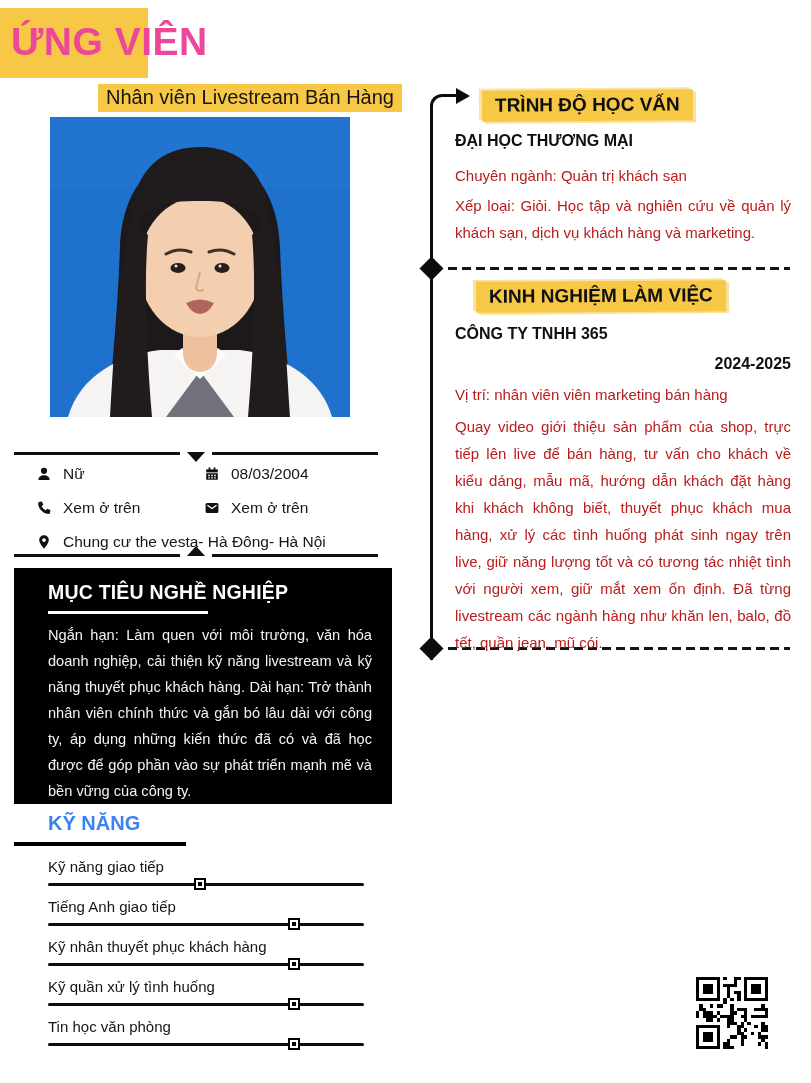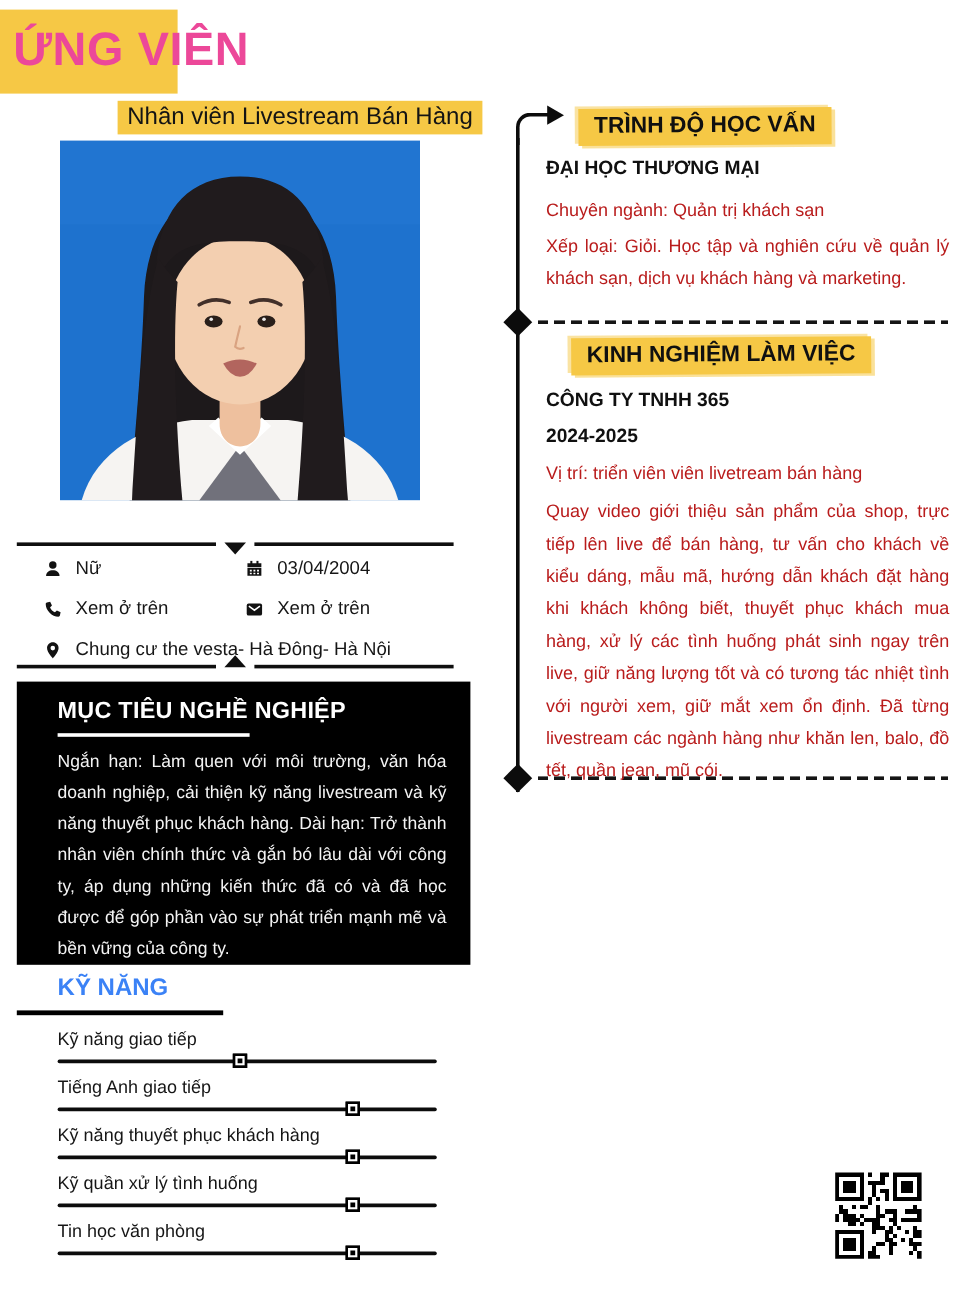--- a/index.html
+++ b/index.html
@@ -66,21 +66,21 @@
   .sec-head{position:absolute;background:#F6C845;font-size:19px;font-weight:700;color:#101010;
             padding:4px 13px 5px;transform:rotate(-.4deg);
             box-shadow:3px 2px 0 rgba(246,200,69,.55),-3px -2px 0 rgba(246,200,69,.5);}
   #edu-head{left:72px;top:5px;}
   #exp-head{left:66px;top:196px;}
   .r-bold{position:absolute;left:45px;font-size:16px;font-weight:700;color:#101010;}
   #edu-school{top:47px;} #exp-company{top:240px;}
   .r-line{position:absolute;left:45px;width:336px;font-size:15px;color:#b91c1c;}
   #edu-major{top:82px;}
   #edu-detail{top:107px;line-height:27px;text-align:justify;}
-  #exp-period{top:270px;font-weight:700;font-size:16px;color:#101010;}
+  #exp-period{top:270px;text-align:right;font-weight:700;font-size:16px;color:#101010;}
   #exp-position{top:301px;}
   #exp-desc{top:328px;line-height:27px;text-align:justify;}
 
   
   .qr{position:absolute;left:696px;top:977px;width:72px;height:72px;}
   .qr svg{display:block;width:100%;height:100%;}
 </style>
 </head>
 <body>
 
@@ -140,21 +140,21 @@
         </span>
         <span class="ival-1">Nữ</span>
         <span class="icell">
           <svg viewBox="0 0 16 16">
               <rect x="4.6" y="1.4" width="1.7" height="3"></rect>
               <rect x="9.7" y="1.4" width="1.7" height="3"></rect>
               <path d="M2.2 3.4h11.6v3H2.2z"></path>
               <path d="M2.2 7.2h11.6v6.6H2.2z M4.2 8.8h1.6v1.4H4.2z M7.2 8.8h1.6v1.4H7.2z M10.2 8.8h1.6v1.4h-1.6z M4.2 11.2h1.6v1.4H4.2z M7.2 11.2h1.6v1.4H7.2z M10.2 11.2h1.6v1.4h-1.6z" fill-rule="evenodd"></path>
             </svg>
         </span>
-        <span>03/04/2004</span>
+        <span>08/03/2004</span>
       </div>
       <div class="irow">
         <span class="icell">
           <svg viewBox="0 0 16 16">
               <path d="M3.1 2.1l2.7-.6 1.5 3.1-1.6 1.6c.8 1.8 2.3 3.3 4.1 4.1l1.6-1.6 3.1 1.5-.6 2.7c-.1.6-.6 1-1.2 1C7.3 13.9 2.1 8.7 2.1 3.3c0-.6.4-1.1 1-1.2z"></path>
             </svg>
         </span>
         <span class="ival-1">Xem ở trên</span>
         <span class="icell">
           <svg viewBox="0 0 16 16">
@@ -197,21 +197,21 @@
         <span class="skill-handle" style="left: calc(48% - 6px);"></span>
       </div>
     </div>
     <div class="skill-item">
       <div class="skill-label">Tiếng Anh giao tiếp</div>
       <div class="skill-bar">
         <span class="skill-handle" style="left: calc(78% - 6px);"></span>
       </div>
     </div>
     <div class="skill-item">
-      <div class="skill-label">Kỹ năng thuyết phục khách hàng</div>
+      <div class="skill-label">Kỹ nhân thuyết phục khách hàng</div>
       <div class="skill-bar">
         <span class="skill-handle" style="left: calc(78% - 6px);"></span>
       </div>
     </div>
     <div class="skill-item">
       <div class="skill-label">Kỹ quần xử lý tình huống</div>
       <div class="skill-bar">
         <span class="skill-handle" style="left: calc(78% - 6px);"></span>
       </div>
     </div>
@@ -233,21 +233,21 @@
     <div class="tl-dash" id="dash-2"></div>
 
     <div class="sec-head" id="edu-head">TRÌNH ĐỘ HỌC VẤN</div>
     <div class="r-bold" id="edu-school">ĐẠI HỌC THƯƠNG MẠI</div>
     <div class="r-line" id="edu-major">Chuyên ngành: Quản trị khách sạn</div>
     <div class="r-line" id="edu-detail">Xếp loại: Giỏi. Học tập và nghiên cứu về quản lý khách sạn, dịch vụ khách hàng và marketing.</div>
 
     <div class="sec-head" id="exp-head">KINH NGHIỆM LÀM VIỆC</div>
     <div class="r-bold" id="exp-company">CÔNG TY TNHH 365</div>
     <div class="r-line" id="exp-period">2024-2025</div>
-    <div class="r-line" id="exp-position">Vị trí: triển viên viên livetream bán hàng</div>
+    <div class="r-line" id="exp-position">Vị trí: nhân viên viên marketing bán hàng</div>
     <div class="r-line" id="exp-desc">Quay video giới thiệu sản phẩm của shop, trực tiếp lên live để bán hàng, tư vấn cho khách về kiểu dáng, mẫu mã, hướng dẫn khách đặt hàng khi khách không biết, thuyết phục khách mua hàng, xử lý các tình huống phát sinh ngay trên live, giữ năng lượng tốt và có tương tác nhiệt tình với người xem, giữ mắt xem ổn định. Đã từng livestream các ngành hàng như khăn len, balo, đồ tết, quần jean, mũ cói.</div>
   </div>
 
   <div class="qr" id="qr">
       <svg viewBox="0 0 21 21" shape-rendering="crispEdges" fill="#000">
         <rect x="0" y="0" width="1" height="1"></rect>
         <rect x="1" y="0" width="1" height="1"></rect>
         <rect x="2" y="0" width="1" height="1"></rect>
         <rect x="3" y="0" width="1" height="1"></rect>
         <rect x="4" y="0" width="1" height="1"></rect>

